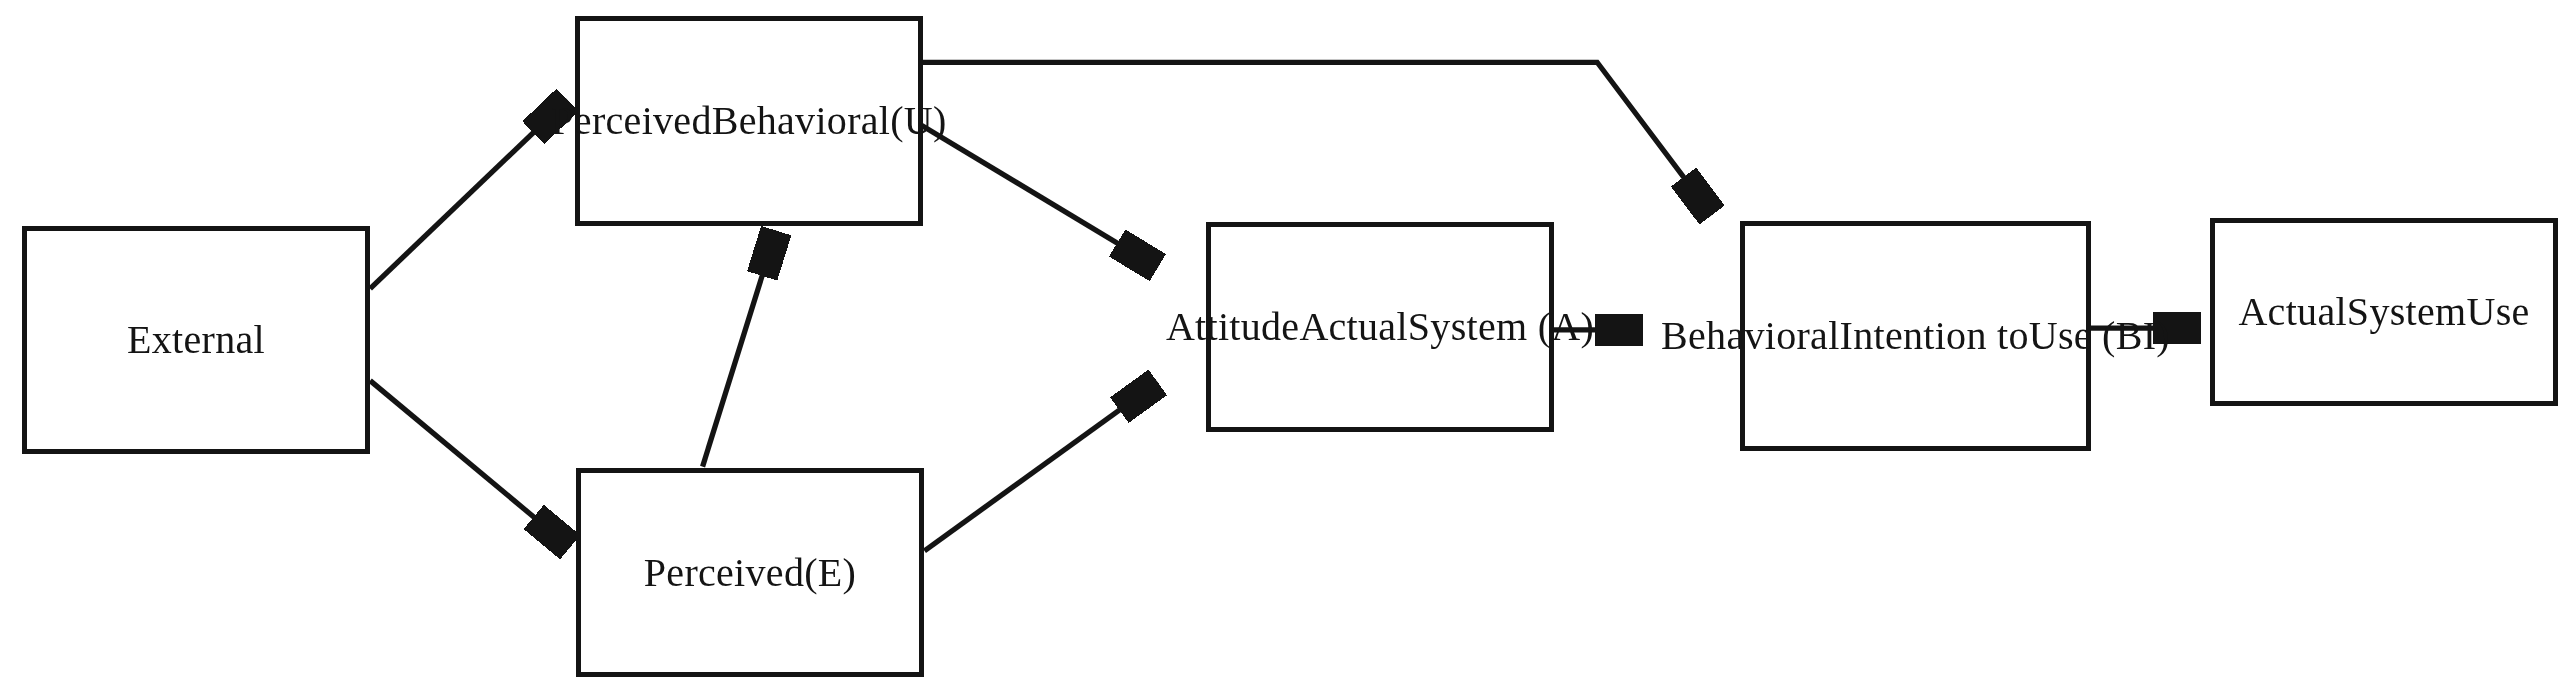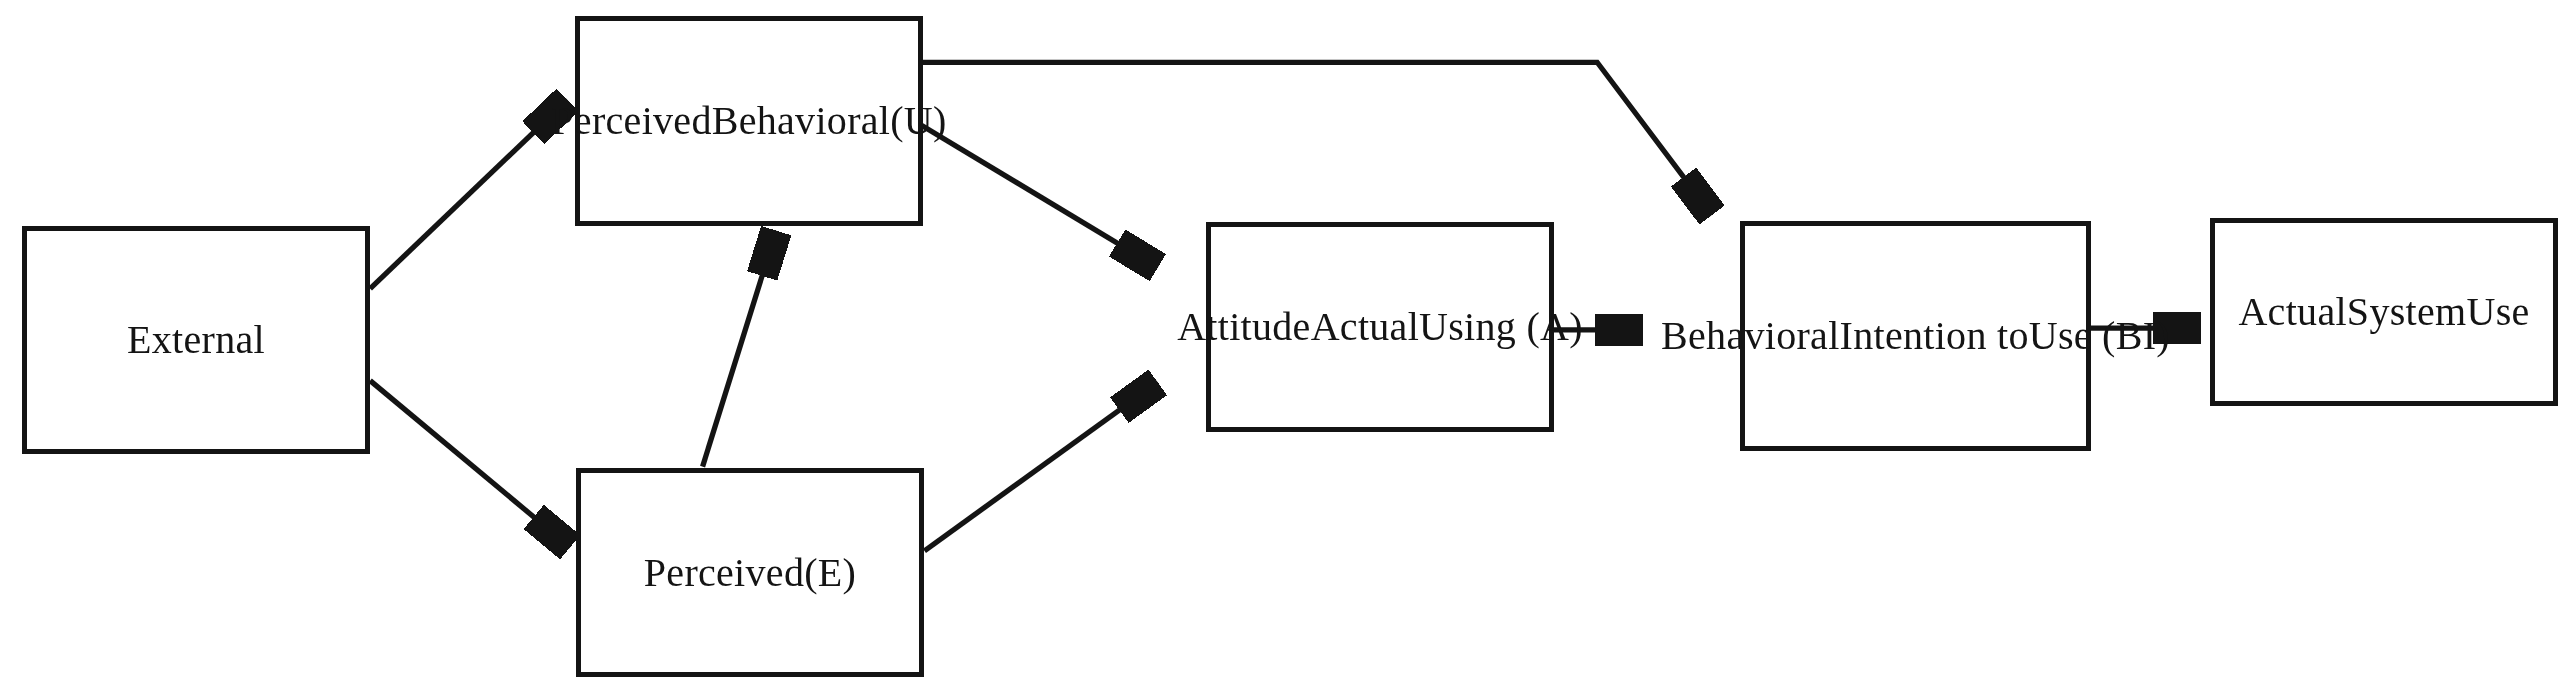--- a/index.html
+++ b/index.html
@@ -85,21 +85,21 @@
   </div>
 
   <div class="node node-ease">
     <span>Perceived</span>
     <span>(E)</span>
   </div>
 
   <div class="node node-attitude">
     <span>Attitude</span>
     <span>Actual</span>
-    <span>Using (A)</span>
+    <span>System (A)</span>
   </div>
 
   <div class="node node-intention">
     <span>Behavioral</span>
     <span>Intention to</span>
     <span>Use (BI)</span>
   </div>
 
   <div class="node node-actual">
     <span>Actual</span>

